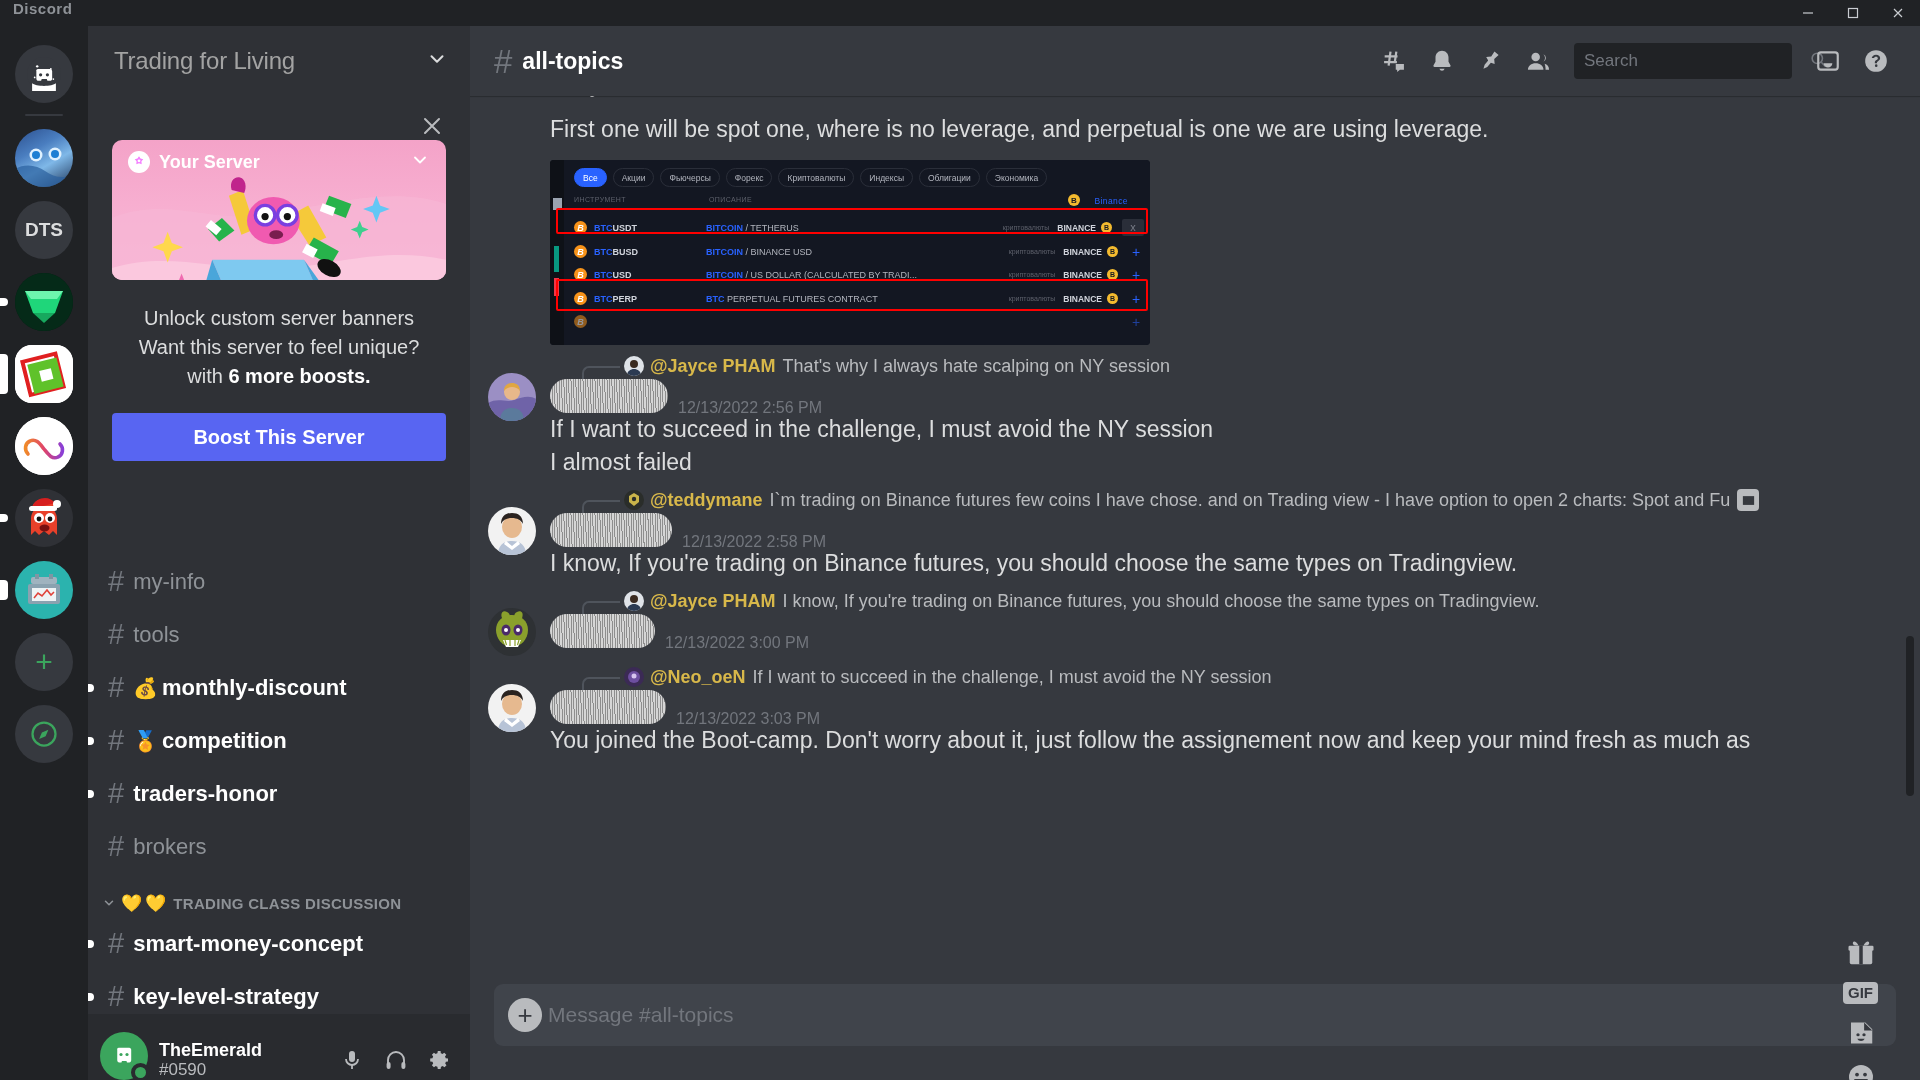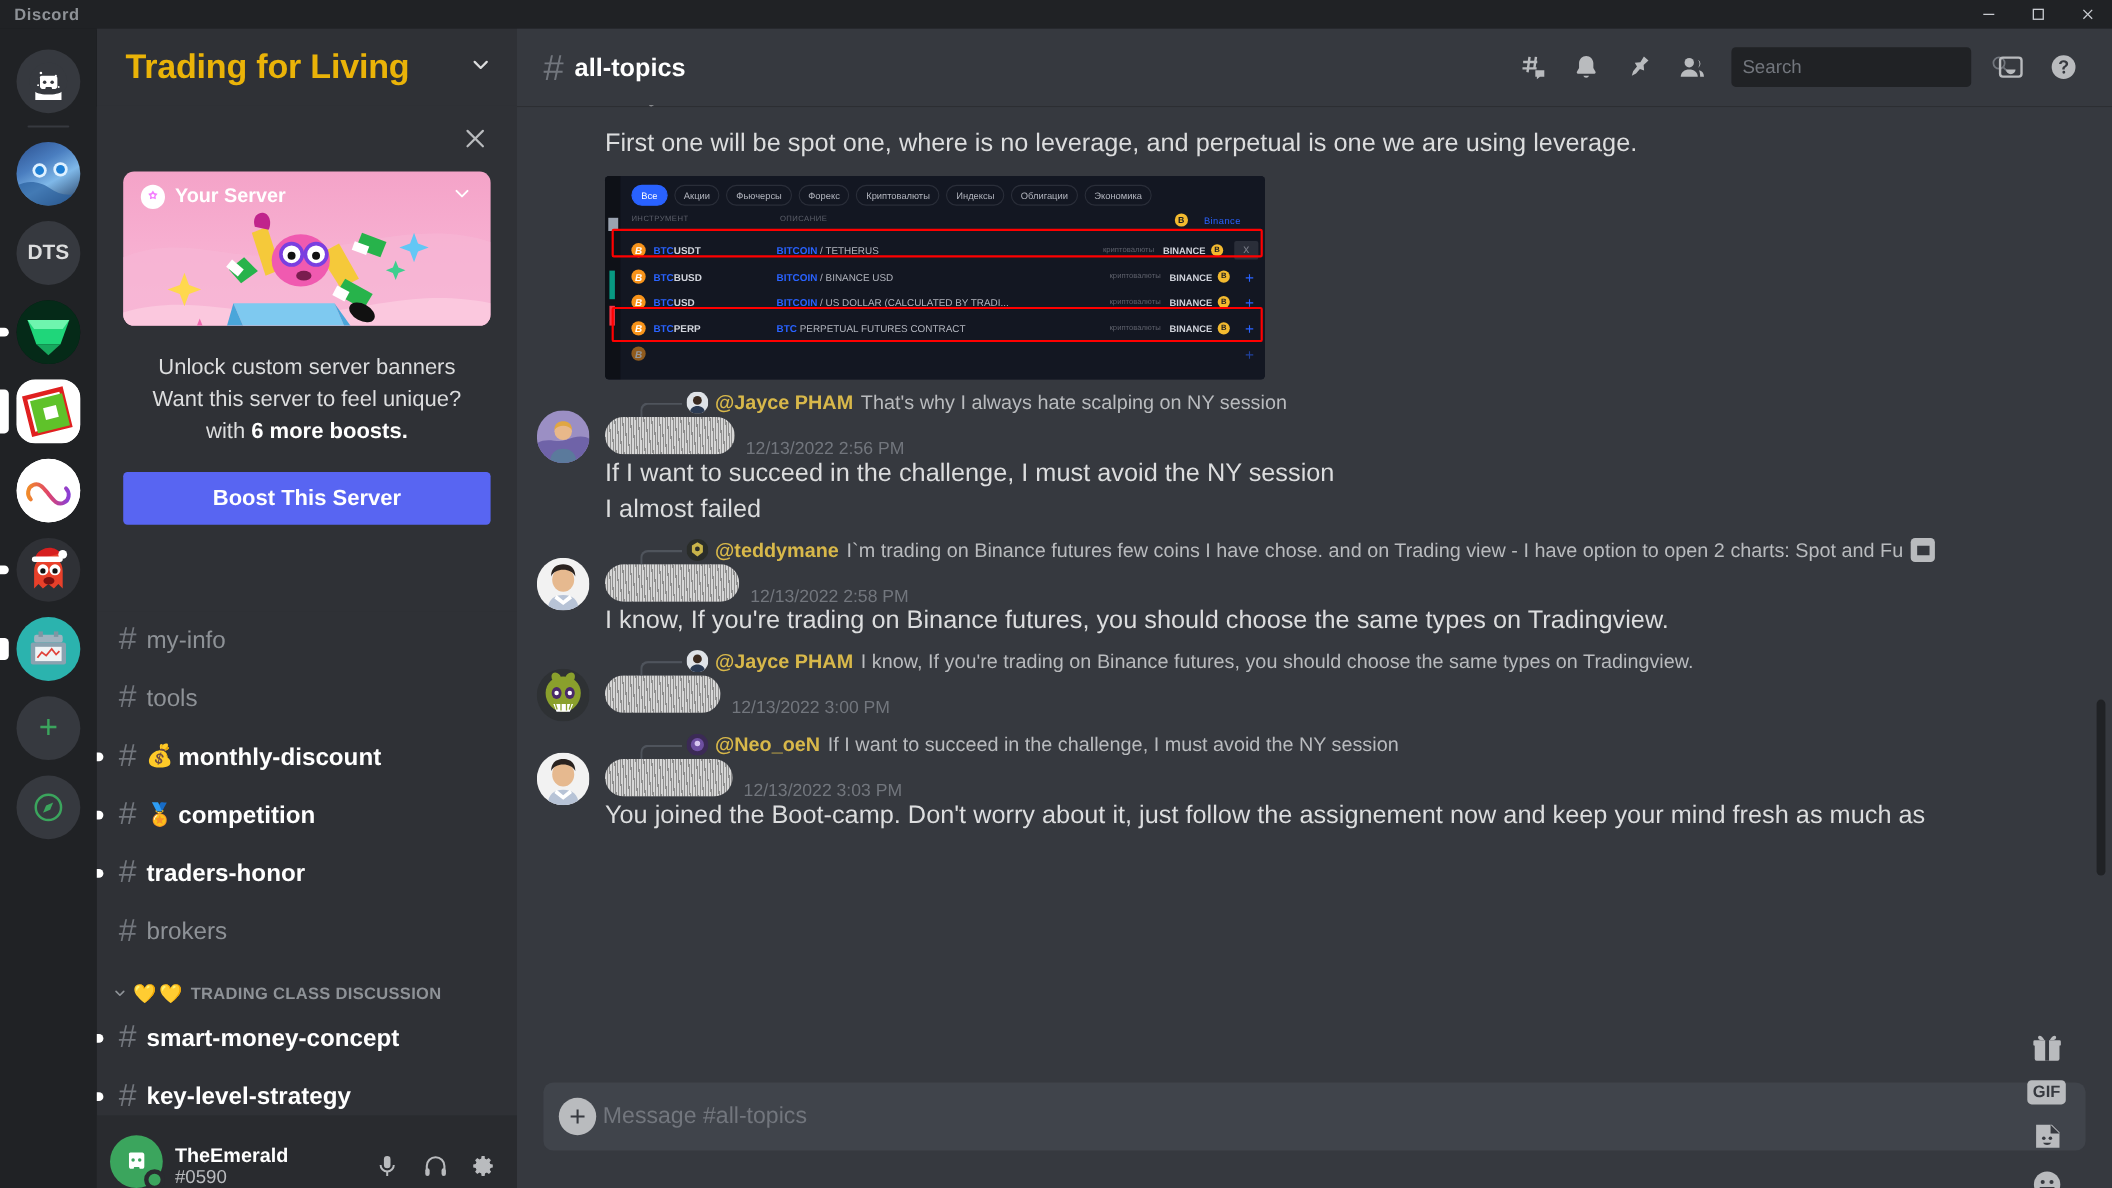--- a/index.html
+++ b/index.html
@@ -7,21 +7,21 @@
     width: 1920px; height: 1080px;
     background: #202225;
     font-family: "Liberation Sans", sans-serif;
     overflow: hidden;
     -webkit-font-smoothing: antialiased;
   }
 
   
   .titlebar {
     position: absolute; top: 0; left: 0; width: 1920px; height: 26px;
-    background: #202225; display: flex; align-items: center;
+    background: #202225; display: flex; align-items: flex-start;
   }
   .titlebar .app-name {
     color: #8e9297; font-size: 15px; font-weight: 700; letter-spacing: .5px;
     margin-left: 13px;
   }
   .win-btns { margin-left: auto; display: flex; height: 26px; }
   .win-btn {
     width: 45px; height: 26px; display: flex; align-items: center; justify-content: center;
     color: #c9ccd1;
   }
@@ -59,21 +59,21 @@
   .sidebar {
     position: absolute; top: 26px; left: 88px; width: 382px; height: 1054px;
     background: #2f3136; display: flex; flex-direction: column;
   }
   .server-header {
     height: 70px; flex: 0 0 70px; display: flex; align-items: center;
     padding: 0 22px 0 26px; box-shadow: 0 1px 0 rgba(4,4,5,.2), 0 1.5px 0 rgba(6,6,7,.05);
     cursor: pointer;
   }
   .server-header .name {
-    color: #eab308; font-size: 31px; font-weight: 700; letter-spacing: -.2px;
+    color: #a3a3a3; font-size: 24px; font-weight: 400; letter-spacing: -.2px;
   }
   .server-header .chev { margin-left: auto; color: #dcddde; }
 
   .channels-wrap { position: relative; flex: 1; overflow: hidden; }
   .channel-list {
     position: absolute; top: 0; left: 0; right: 0; bottom: 0;
     padding-top: 460px;
   }
   .chan {
     position: relative; height: 51px; margin: 0 10px 2px 10px;
@@ -107,21 +107,21 @@
 
   
   .boost-card {
     position: absolute; top: 0; left: 0; right: 0; height: 460px;
     background: #2f3136; padding: 22px 24px 0 24px;
   }
   .boost-close {
     position: absolute; right: 26px; top: 18px; color: #b9bbbe; cursor: pointer;
   }
   .boost-banner {
-    margin-top: 38px; height: 140px; border-radius: 10px; position: relative;
+    margin-top: 22px; height: 140px; border-radius: 10px; position: relative;
     overflow: hidden;
     background: linear-gradient(180deg,#f4a3c8 0%,#f7aed0 45%,#f9bcd8 100%);
   }
   .boost-banner .bb-top {
     position: absolute; top: 10px; left: 16px; right: 16px;
     display: flex; align-items: center;
   }
   .boost-banner .bb-badge {
     width: 22px; height: 22px; border-radius: 50%; background: #fff;
     display: flex; align-items: center; justify-content: center;

